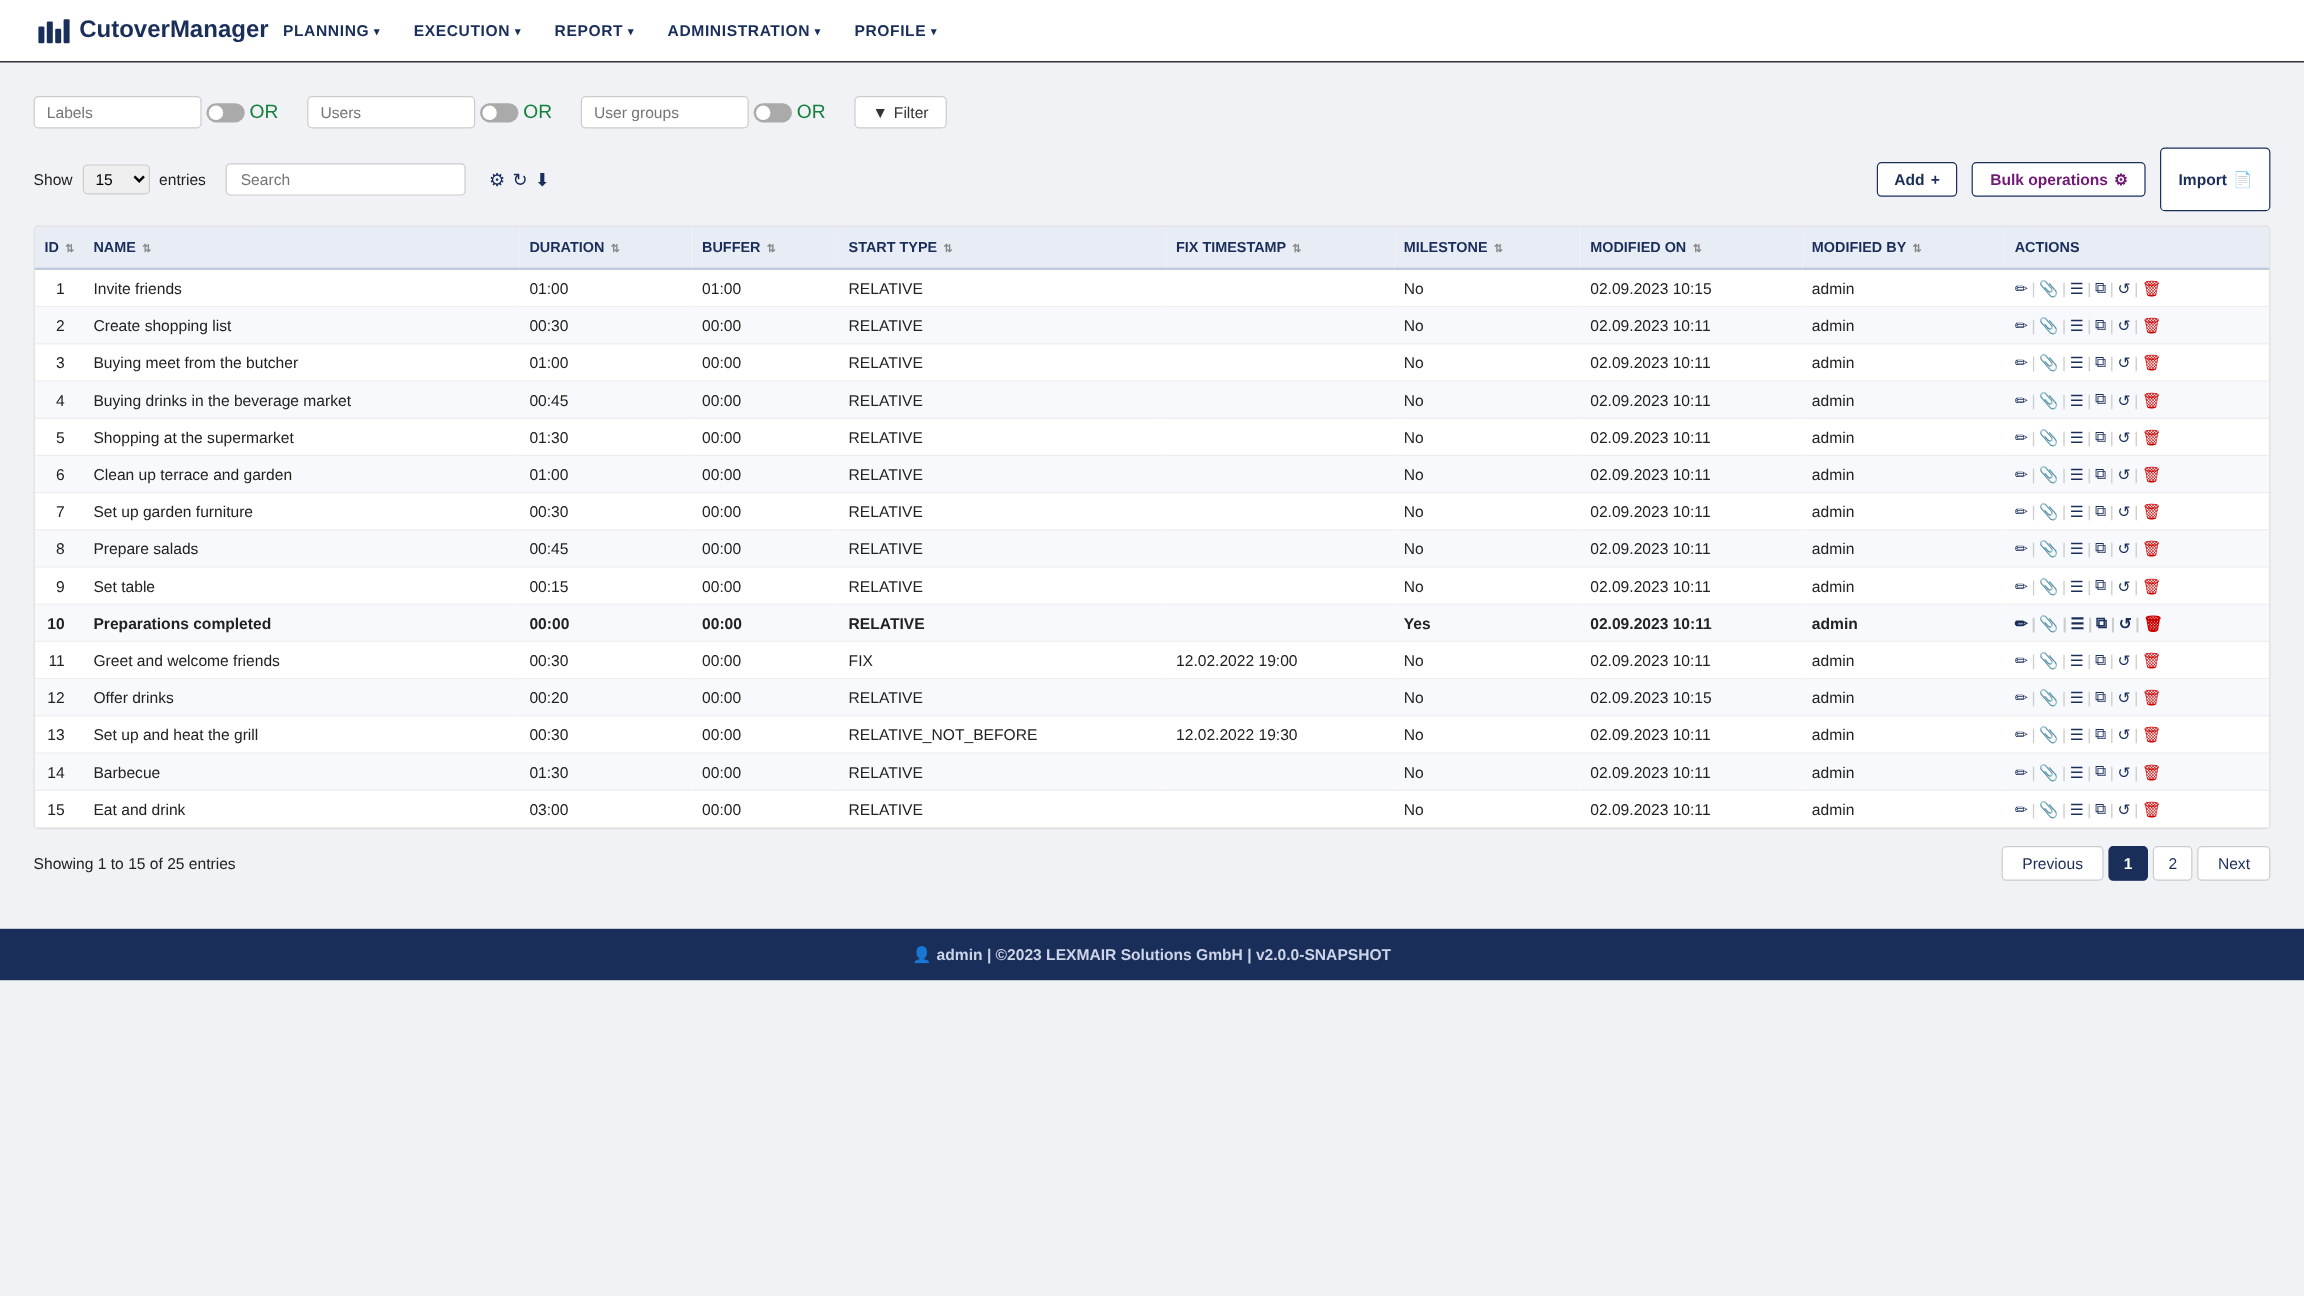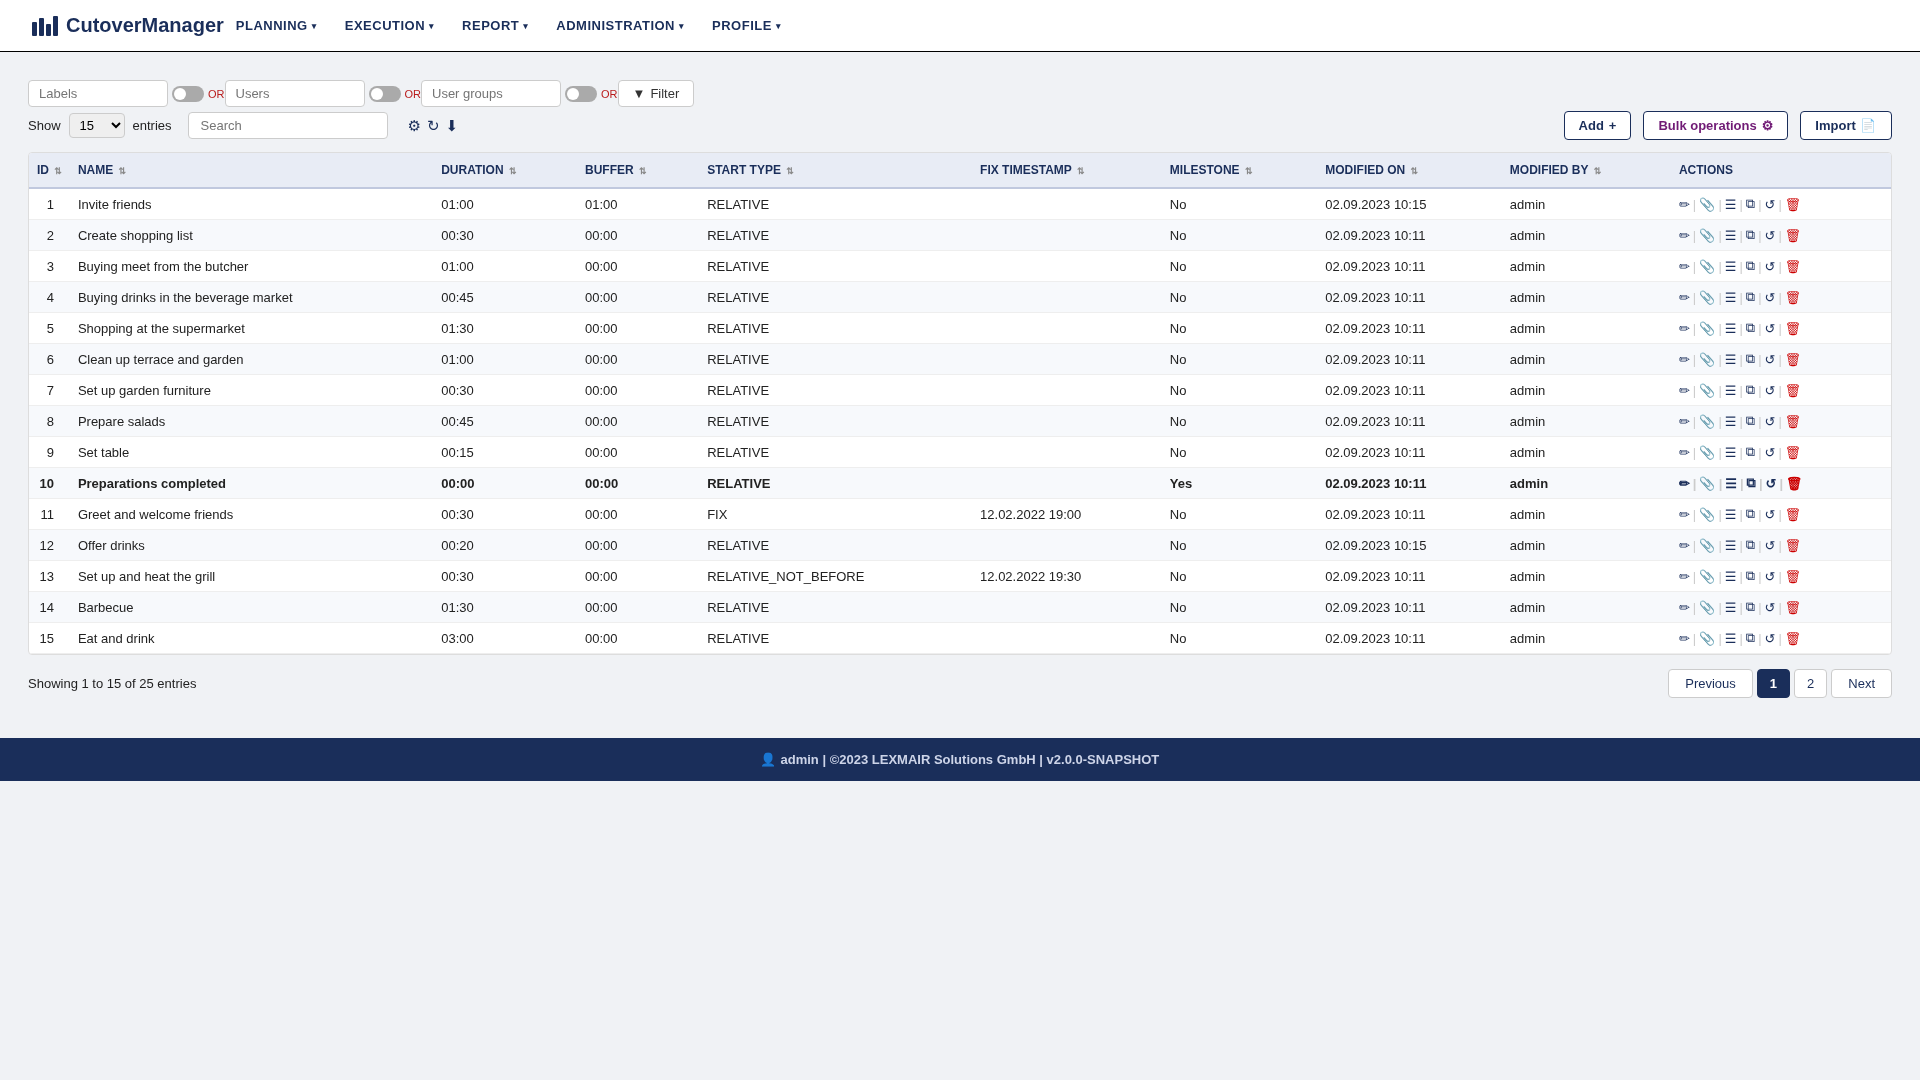--- a/index.html
+++ b/index.html
@@ -60,43 +60,43 @@
     .page-title {
       font-size: 24px;
       font-weight: bold;
       color: #1a2e5a;
       margin-bottom: 24px;
     }
 
     
     .filter-bar {
       display: flex;
-      gap: 0;
-      margin-bottom: 4px;
+      gap: 24px;
+      margin-bottom: 16px;
     }
     .filter-input-group {
       display: flex;
       align-items: center;
       gap: 4px;
     }
     .filter-input {
       border: 1px solid #ccc;
       border-radius: 4px;
       padding: 5px 10px;
       font-size: 13px;
       color: #999;
       background: #fff;
       width: 140px;
     }
     .toggle-or {
       display: flex;
       align-items: center;
       gap: 4px;
-      font-size: 11px;
-      color: #b91c1c;
+      font-size: 16px;
+      color: #15803d;
     }
     .toggle-switch {
       width: 32px;
       height: 16px;
       background: #aaa;
       border-radius: 8px;
       position: relative;
       display: inline-block;
     }
     .toggle-switch::after {
@@ -191,21 +191,21 @@
       cursor: pointer;
     }
     .btn-import {
       display: flex;
       align-items: center;
       gap: 5px;
       background: #fff;
       border: 1px solid #1a2e5a;
       color: #1a2e5a;
       border-radius: 4px;
-      padding: 6px 14px;
+      padding: 18px 14px;
       font-size: 13px;
       font-weight: 600;
       cursor: pointer;
     }
 
     
     .table-wrapper {
       background: #fff;
       border: 1px solid #ddd;
       border-radius: 4px;

